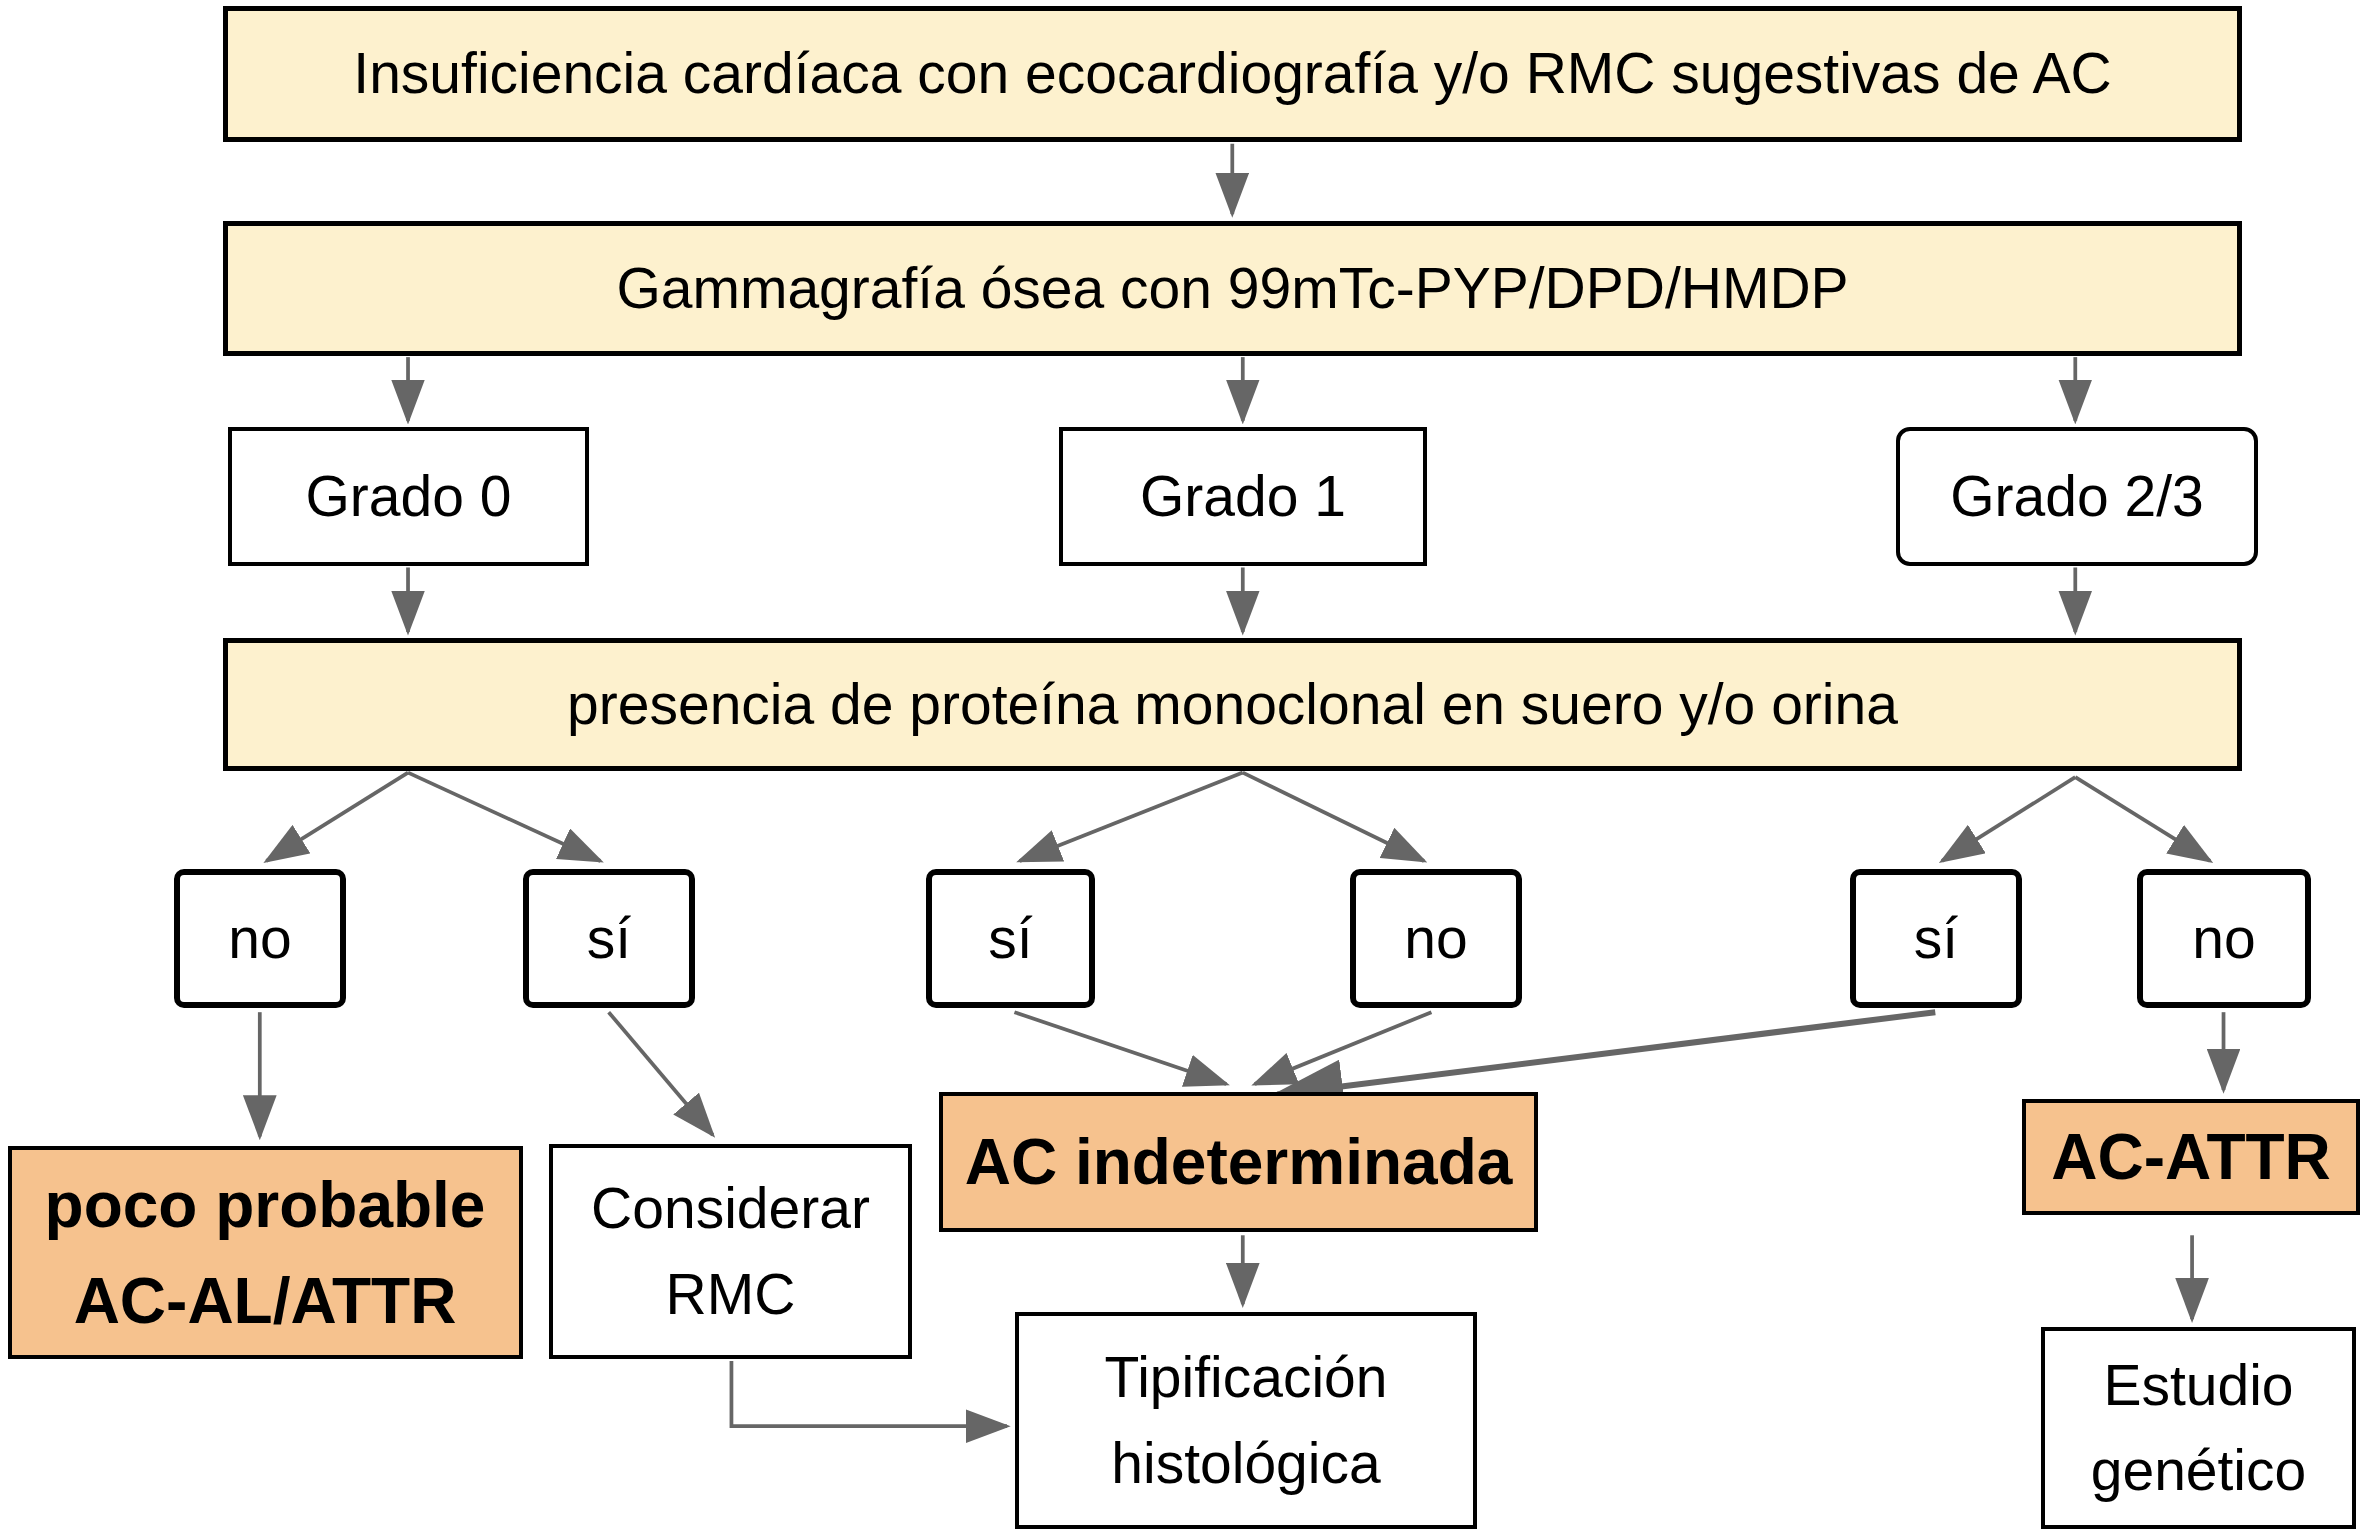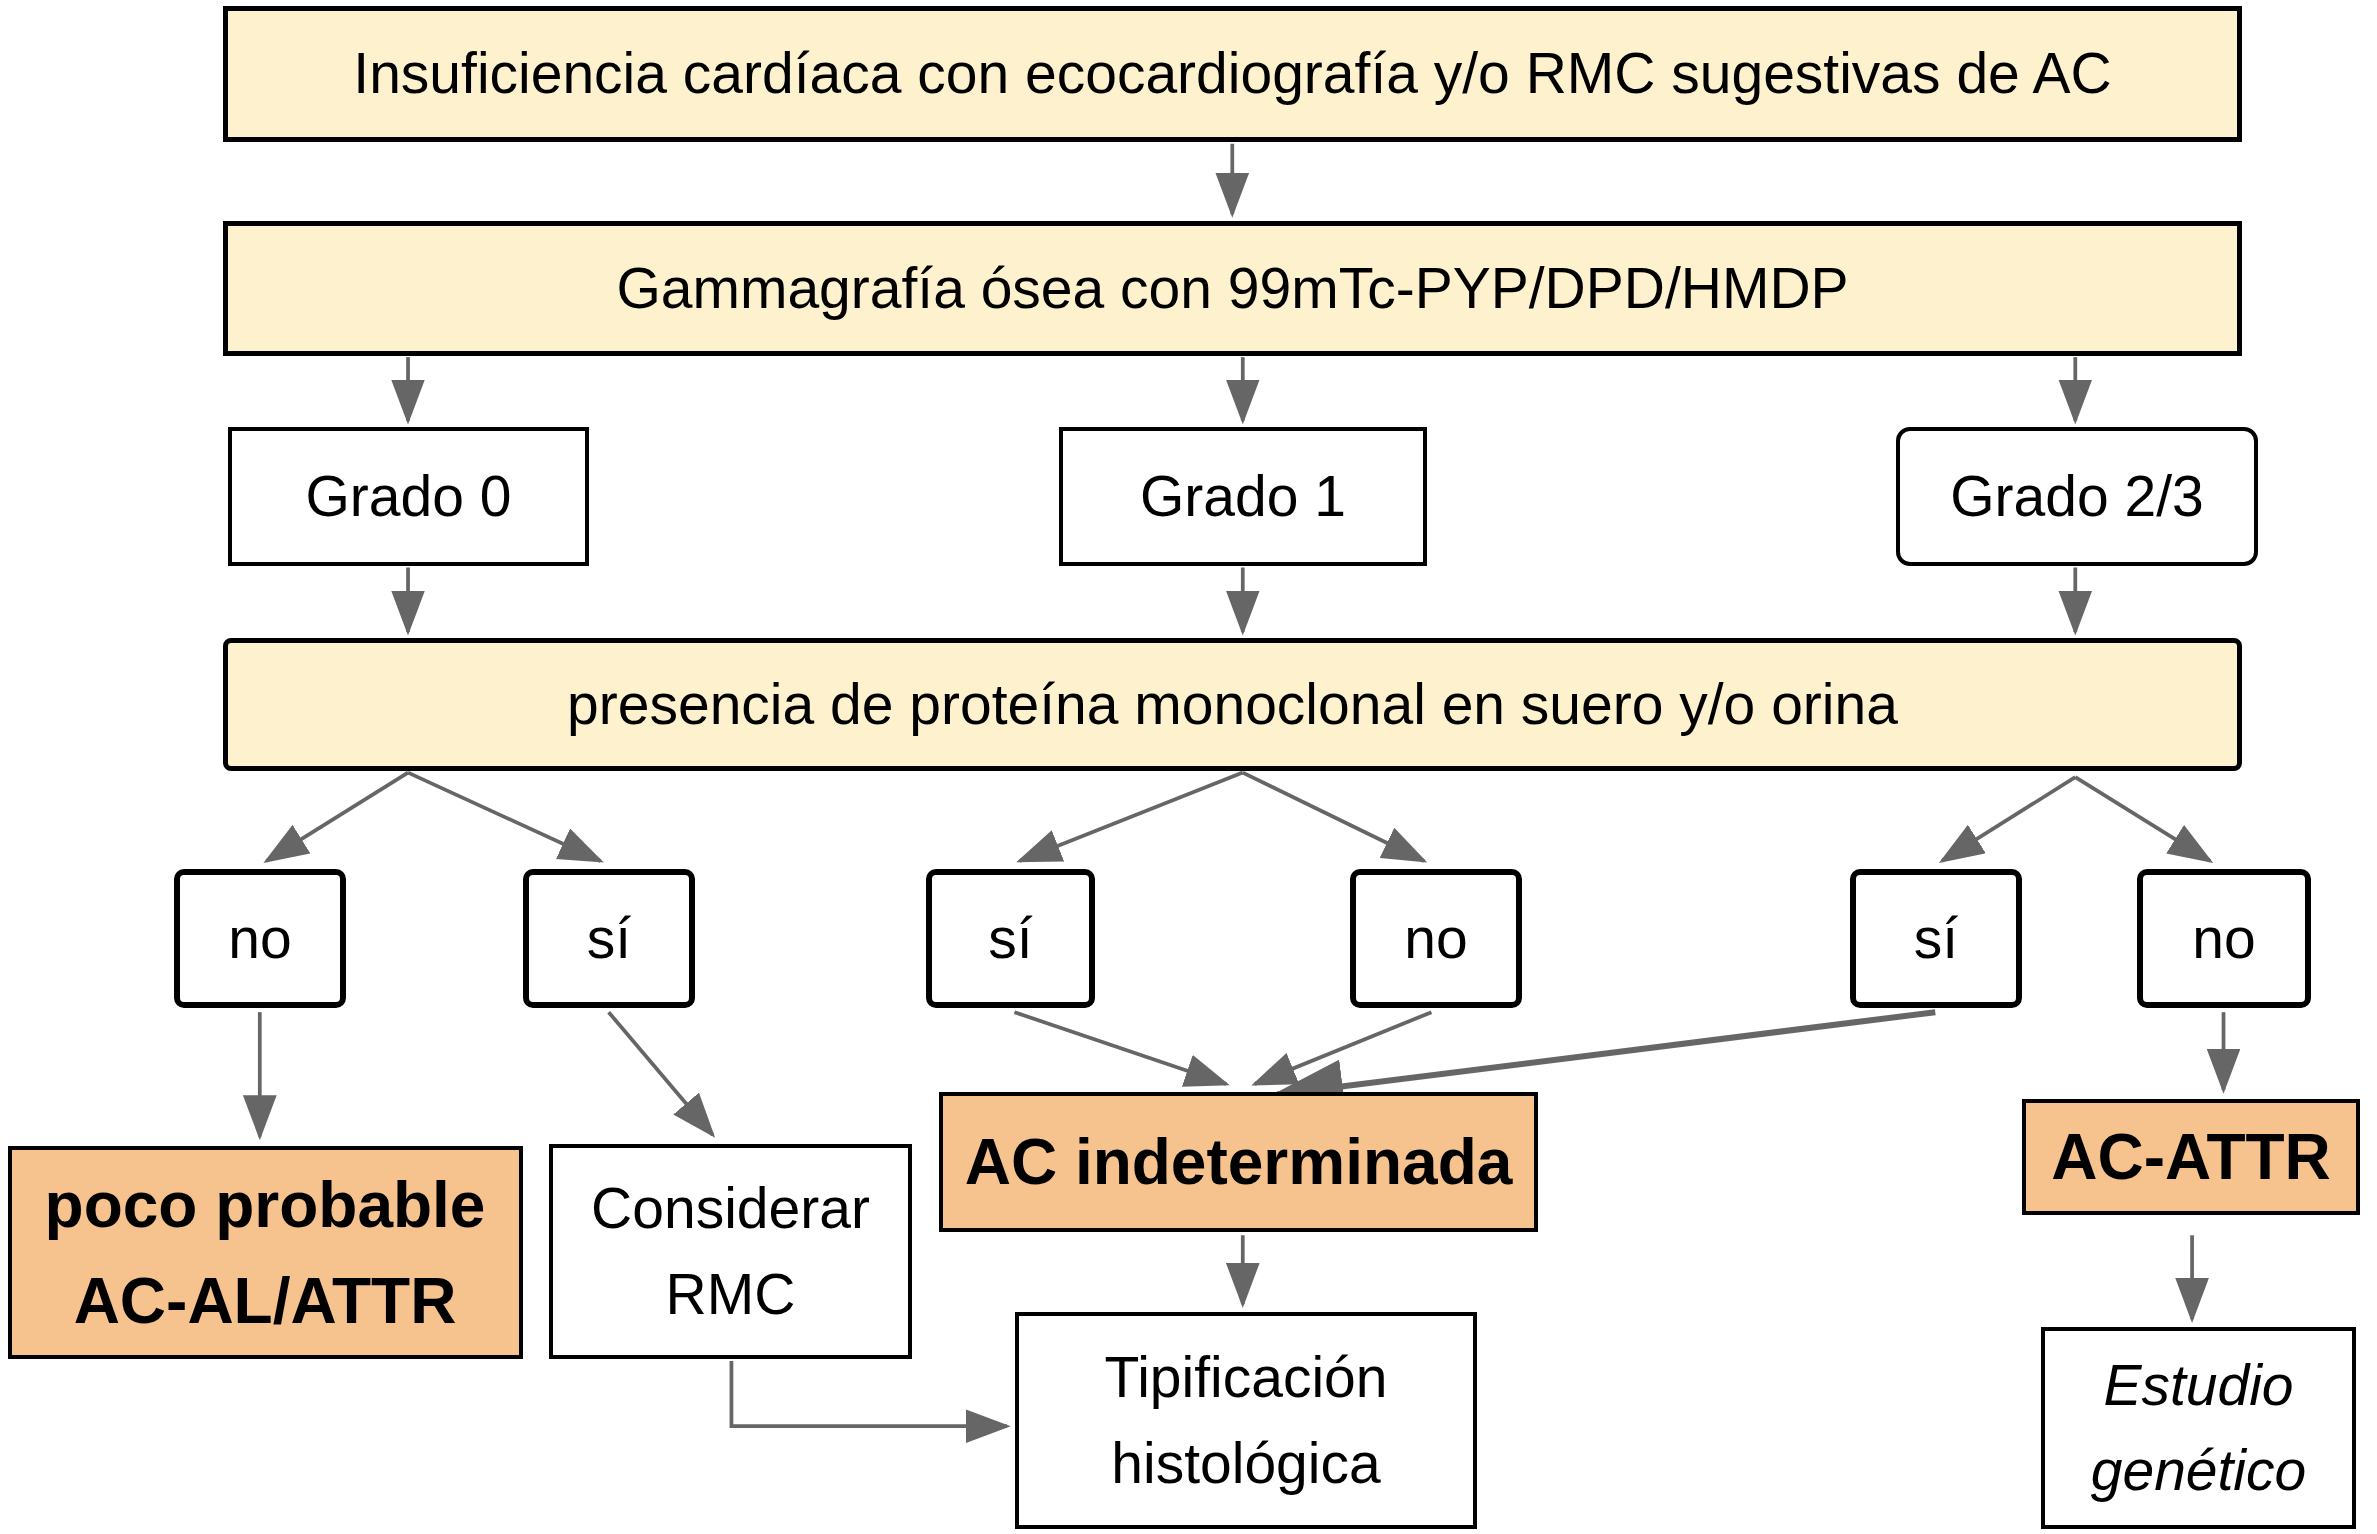--- a/index.html
+++ b/index.html
@@ -91,21 +91,21 @@
   <div class="node" style="left:228px;top:427px;width:361px;height:139px;">
     <span>Grado 0</span>
   </div>
   <div class="node" style="left:1059px;top:427px;width:368px;height:139px;">
     <span>Grado 1</span>
   </div>
   <div class="node" style="left:1896px;top:427px;width:362px;height:139px;border-radius:14px;">
     <span>Grado 2/3</span>
   </div>
 
-  <div class="node cream" style="left:223px;top:638px;width:2019px;height:133px;border-radius:8px;">
+  <div class="node cream" style="left:223px;top:638px;width:2019px;height:133px;">
     <span>presencia de proteína monoclonal en suero y/o orina</span>
   </div>
 
   <div class="node small" style="left:174px;top:869px;width:172px;height:139px;">
     <span>no</span>
   </div>
   <div class="node small" style="left:523px;top:869px;width:172px;height:139px;">
     <span>sí</span>
   </div>
   <div class="node small" style="left:926px;top:869px;width:169px;height:139px;">
@@ -137,19 +137,19 @@
 
   <div class="node orange" style="left:2022px;top:1099px;width:338px;height:116px;">
     <span>AC-ATTR</span>
   </div>
 
   <div class="node twoline" style="left:1015px;top:1312px;width:462px;height:217px;">
     <span>Tipificación</span>
     <span>histológica</span>
   </div>
 
-  <div class="node twoline" style="left:2041px;top:1327px;width:315px;height:202px;font-style:italic;">
+  <div class="node twoline" style="left:2041px;top:1327px;width:315px;height:202px;">
     <span>Estudio</span>
     <span>genético</span>
   </div>
 
 </div>
 
 
 </body></html>

